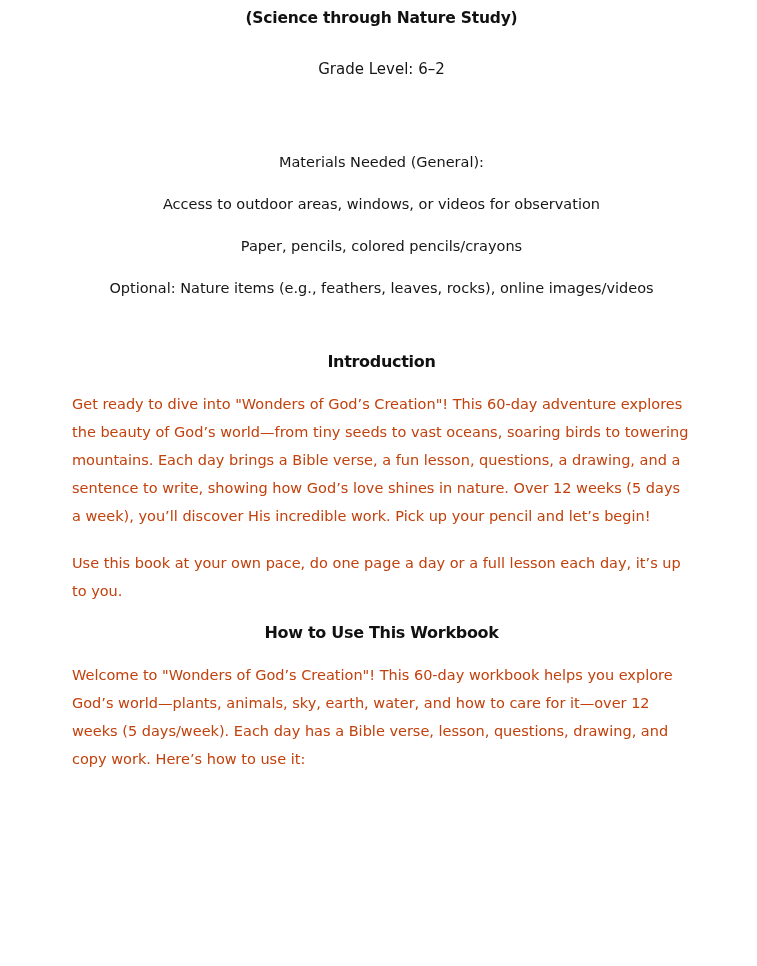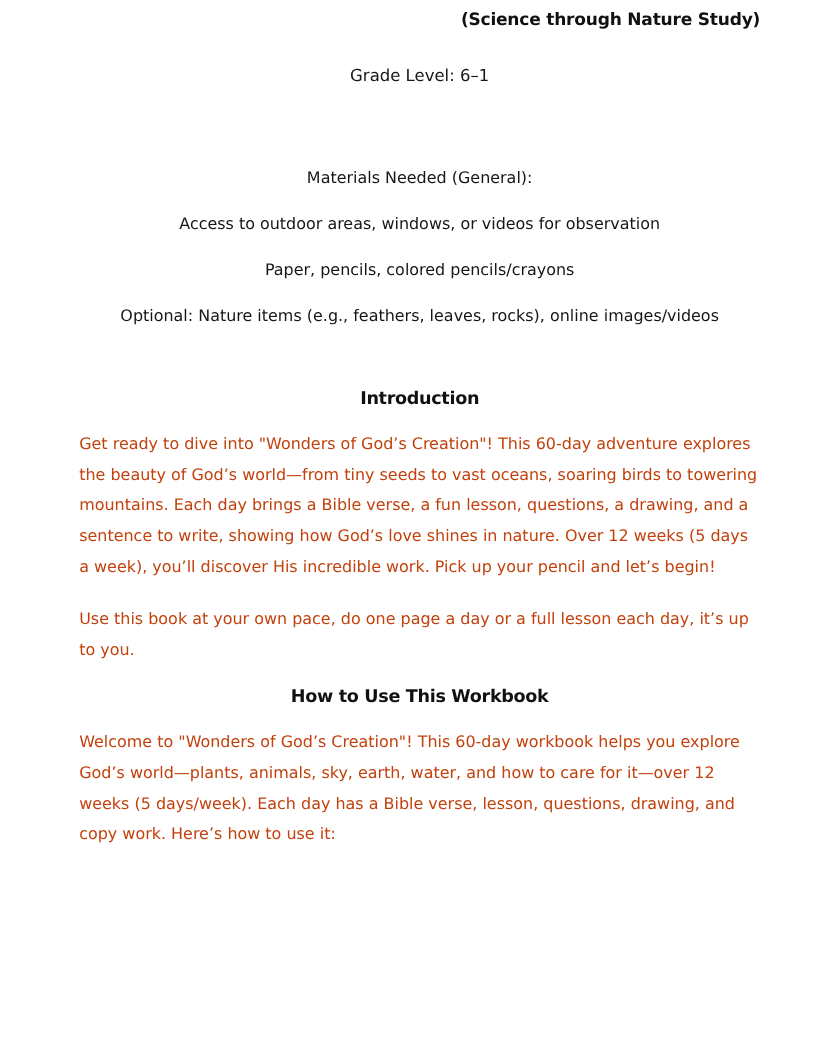--- a/index.html
+++ b/index.html
@@ -21,21 +21,21 @@
   .doc-title {
     margin: 52px 0 0 0;
     text-align: center;
     font-size: 26px;
     font-weight: 700;
     letter-spacing: -0.5px;
     color: #111111;
   }
   .doc-subtitle {
     margin: 9px 0 0 0;
-    text-align: right;
+    text-align: center;
     font-size: 15.5px;
     font-weight: 700;
     letter-spacing: -0.2px;
     color: #111111;
   }
   .grade-level {
     margin: 33px 0 0 0;
     text-align: center;
     font-size: 15px;
     font-weight: 400;
@@ -73,21 +73,21 @@
   }
 </style>
 </head>
 <body>
 
 <div class="page">
 
 
   <h2 class="doc-subtitle">(Science through Nature Study)</h2>
 
-  <p class="grade-level">Grade Level: 6–1</p>
+  <p class="grade-level">Grade Level: 6–2</p>
 
   <p class="materials-heading">Materials Needed (General):</p>
 
   <p class="materials-item">Access to outdoor areas, windows, or videos for observation</p>
 
   <p class="materials-item">Paper, pencils, colored pencils/crayons</p>
 
   <p class="materials-item">Optional: Nature items (e.g., feathers, leaves, rocks), online images/videos</p>
 
   <h3 class="section-heading">Introduction</h3>

